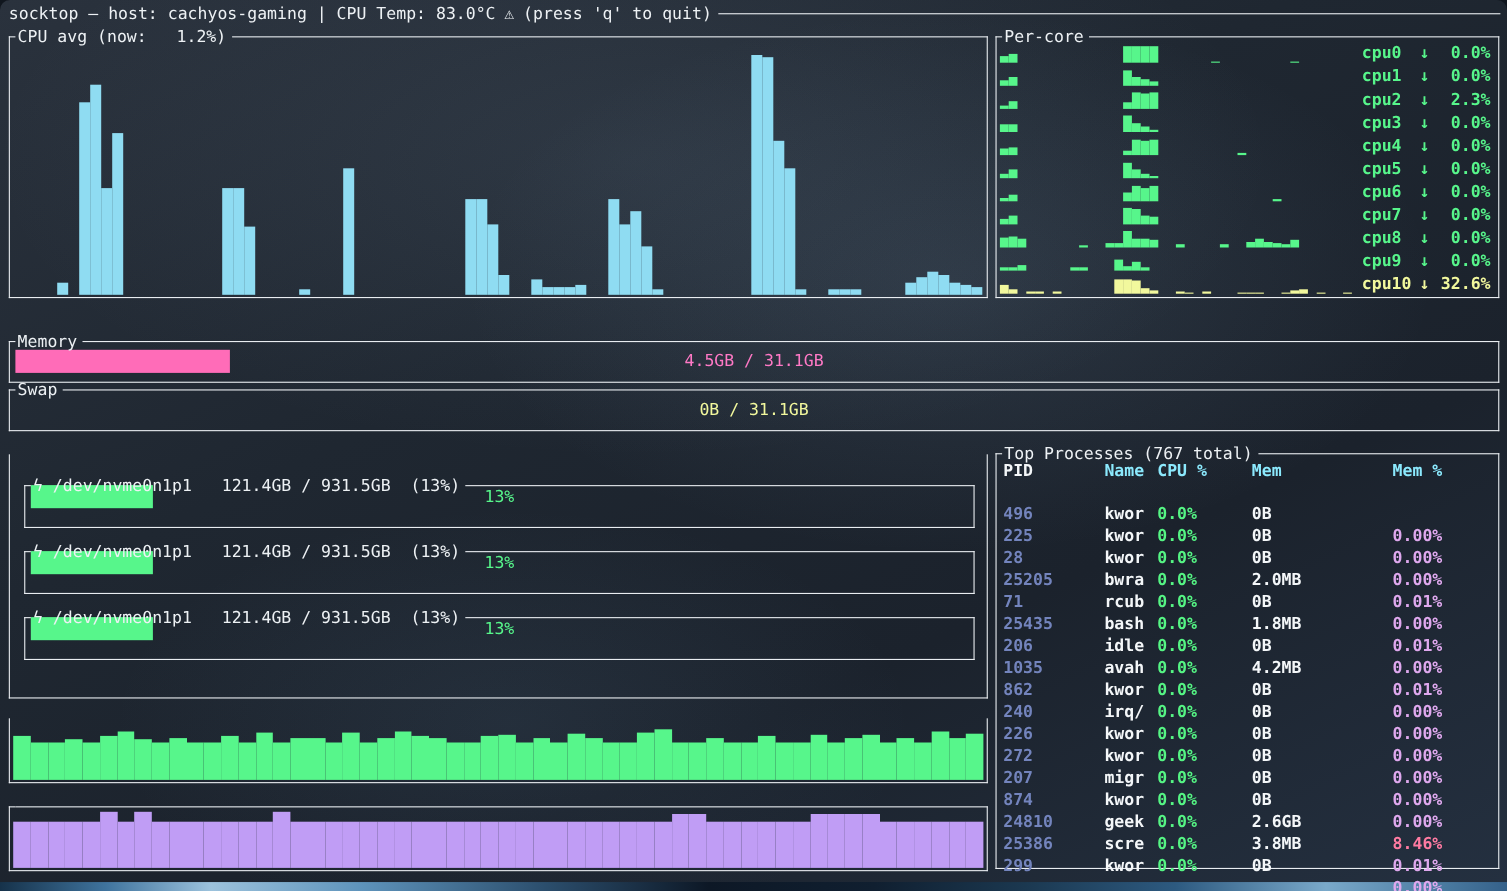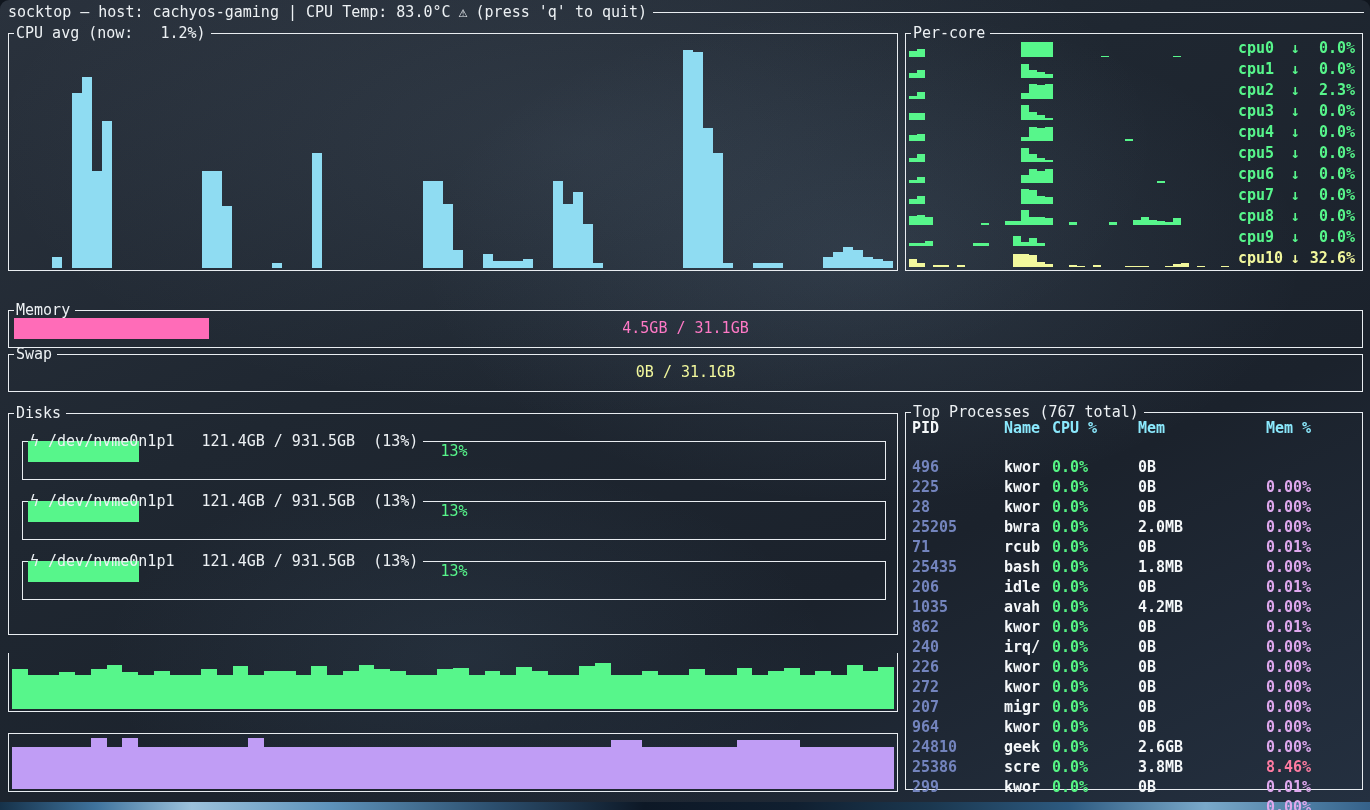--- a/index.html
+++ b/index.html
@@ -714,25 +714,20 @@
       <span class="t">Swap</span>
       <span class="segr"></span>
     </div>
     <div class="gauge">
       <div class="gbar" id="swap-fill" style="background: rgb(242, 248, 157); width: 0%;"></div>
       <div class="glabel" style="color:#f2f89d;">0B / 31.1GB</div>
     </div>
   </div>
 
   <div class="panel" style="left:8px;top:413px;width:888px;height:221px;">
-    <div class="ptbar">
-      <span class="segl"></span>
-      <span class="t">Disks</span>
-      <span class="segr"></span>
-    </div>
     <div id="disk-list">
         <div class="dsub">
           <div class="ptbar">
             <div class="segl"></div>
             <div class="t dtitle"><span class="dicon">ϟ</span><span class="dtext">/dev/nvme0n1p1   121.4GB / 931.5GB  (13%)</span></div>
             <div class="segr"></div>
           </div>
           <div class="gauge">
             <div class="gbar" style="width: 13%; background: rgb(87, 246, 139);"></div>
             <div class="glabel" style="color: rgb(87, 246, 139);">13%</div>
@@ -784,21 +779,21 @@
           <div class="prow"><span class="pc pid">25205</span><span class="pc pname">bwra</span><span class="pc pcpu">0.0%</span><span class="pc pmem">2.0MB</span><span class="pc pmempct">0.01%</span></div>
           <div class="prow"><span class="pc pid">71</span><span class="pc pname">rcub</span><span class="pc pcpu">0.0%</span><span class="pc pmem">0B</span><span class="pc pmempct">0.00%</span></div>
           <div class="prow"><span class="pc pid">25435</span><span class="pc pname">bash</span><span class="pc pcpu">0.0%</span><span class="pc pmem">1.8MB</span><span class="pc pmempct">0.01%</span></div>
           <div class="prow"><span class="pc pid">206</span><span class="pc pname">idle</span><span class="pc pcpu">0.0%</span><span class="pc pmem">0B</span><span class="pc pmempct">0.00%</span></div>
           <div class="prow"><span class="pc pid">1035</span><span class="pc pname">avah</span><span class="pc pcpu">0.0%</span><span class="pc pmem">4.2MB</span><span class="pc pmempct">0.01%</span></div>
           <div class="prow"><span class="pc pid">862</span><span class="pc pname">kwor</span><span class="pc pcpu">0.0%</span><span class="pc pmem">0B</span><span class="pc pmempct">0.00%</span></div>
           <div class="prow"><span class="pc pid">240</span><span class="pc pname">irq/</span><span class="pc pcpu">0.0%</span><span class="pc pmem">0B</span><span class="pc pmempct">0.00%</span></div>
           <div class="prow"><span class="pc pid">226</span><span class="pc pname">kwor</span><span class="pc pcpu">0.0%</span><span class="pc pmem">0B</span><span class="pc pmempct">0.00%</span></div>
           <div class="prow"><span class="pc pid">272</span><span class="pc pname">kwor</span><span class="pc pcpu">0.0%</span><span class="pc pmem">0B</span><span class="pc pmempct">0.00%</span></div>
           <div class="prow"><span class="pc pid">207</span><span class="pc pname">migr</span><span class="pc pcpu">0.0%</span><span class="pc pmem">0B</span><span class="pc pmempct">0.00%</span></div>
-          <div class="prow"><span class="pc pid">964</span><span class="pc pname">kwor</span><span class="pc pcpu">0.0%</span><span class="pc pmem">0B</span><span class="pc pmempct">0.00%</span></div>
+          <div class="prow"><span class="pc pid">874</span><span class="pc pname">kwor</span><span class="pc pcpu">0.0%</span><span class="pc pmem">0B</span><span class="pc pmempct">0.00%</span></div>
           <div class="prow"><span class="pc pid">24810</span><span class="pc pname">geek</span><span class="pc pcpu">0.0%</span><span class="pc pmem">2.6GB</span><span class="pc pmempct" style="color: rgb(255, 123, 162);">8.46%</span></div>
           <div class="prow"><span class="pc pid">25386</span><span class="pc pname">scre</span><span class="pc pcpu">0.0%</span><span class="pc pmem">3.8MB</span><span class="pc pmempct">0.01%</span></div>
           <div class="prow"><span class="pc pid">299</span><span class="pc pname">kwor</span><span class="pc pcpu">0.0%</span><span class="pc pmem">0B</span><span class="pc pmempct">0.00%</span></div>
         </div>
     </div>
   </div>
 
   <div class="panel" style="left:8px;top:653px;width:888px;height:58px;">
     <div class="chart" id="dl-bars">
         <div class="b" style="height: 78%; background: rgb(87, 246, 139);"></div>

